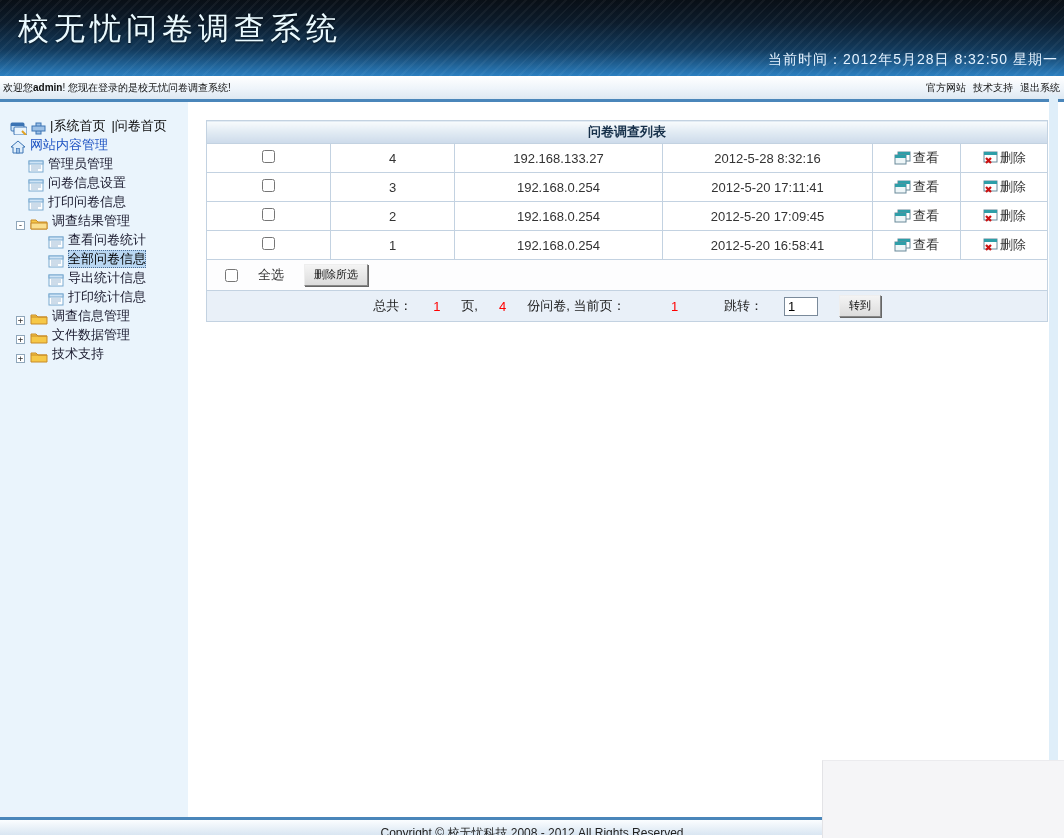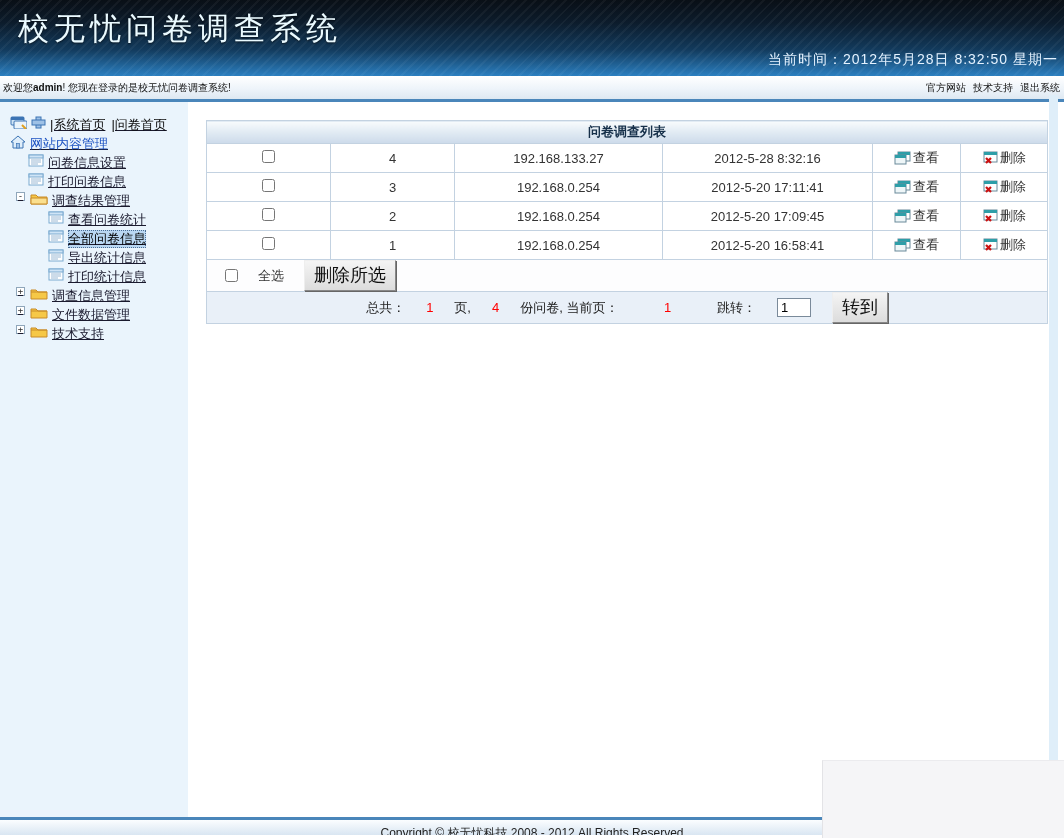--- a/index.html
+++ b/index.html
@@ -41,21 +41,21 @@
   
   .content { display:flex; height:715px; }
   .sidebar { width:188px; background:#eaf4fc; padding:14px 0 0 0; flex:none; }
   .main { flex:1; background:#fff; padding:18px 0 0 18px; position:relative; }
 
   
   .right-strip { position:absolute; right:6px; top:95px; width:9px; height:665px; background:#dfeef9; z-index:1; }
 
   
   .tree { font-size:13px; color:#1a1a2e; }
-  .tree-row { display:flex; align-items:flex-start; height:19px; white-space:nowrap;text-decoration:underline; }
+  .tree-row { display:flex; align-items:flex-end; height:19px; white-space:nowrap; }
   .tree-row .lbl { cursor:pointer; }
   .ic { display:inline-block; flex:none; margin-right:4px; line-height:0; }
   .pl10{ padding-left:10px; } .pl16{ padding-left:16px; } .pl28{ padding-left:28px; } .pl48{ padding-left:48px; }
   .root-lbl { color:#1d52c2; cursor:pointer; }
   .exp {
     width:9px; height:9px; flex:none; margin-right:5px; background:#fff;
     border:1px solid #8fa6ba; font-size:9px; line-height:7px; text-align:center;
     color:#333; cursor:pointer; font-family:"DejaVu Sans Mono",monospace;
   }
   .sel {
@@ -73,21 +73,21 @@
     border:1px solid #aec2d4;
   }
   tr.head td { height:28px; background:#dfeaf5; color:#1c2c3c; }
   tr.head td.c1 { text-align:left; padding-left:14px; }
   tr.head td { text-align:center; }
   tr.data td { height:29px; text-align:center; background:#fff; }
   .op { cursor:pointer; display:inline-flex; align-items:center; gap:2px; color:#333; }
   tr.foot td { height:31px; background:#fdfdfe; padding-left:18px; }
   .foot-inner { display:flex; align-items:center; gap:20px; }
   .btn3d {
-    font-size:18px; color:#111; background:linear-gradient(180deg,#f4f4f4,#dcdcdc);
+    font-size:11px; color:#111; background:linear-gradient(180deg,#f4f4f4,#dcdcdc);
     border:1px solid #888; border-top-color:#eee; border-left-color:#eee;
     box-shadow:1px 1px 0 #666; padding:2px 9px 3px; cursor:pointer;
     font-family:"Liberation Sans",sans-serif;
   }
   tr.pager td { height:31px; background:#e9f0f8; text-align:center; }
   .pager-inner { display:inline-flex; align-items:center; gap:21px; font-size:13px; color:#222; }
   .red { color:#f00; }
   .jump-input {
     width:34px; height:19px; border:1px solid #7a8a9a; font-size:13px; padding-left:3px;
     font-family:"Liberation Sans",sans-serif;
@@ -153,20 +153,30 @@
         <div class="tree-row pl10">
           <span class="ic">
             <svg width="16" height="14">
                 <path d="M8 1 L15 7 L13 7 L13 13 L3 13 L3 7 L1 7 Z" fill="#dfeefb" stroke="#3c74b4"></path>
                 <rect x="6.5" y="8.5" width="3" height="4.5" fill="#9ec1e6" stroke="#3c74b4" stroke-width=".7"></rect>
               </svg>
           </span>
           <span class="lbl root-lbl">网站内容管理</span>
         </div>
 
+        <div class="tree-row pl28">
+          <span class="ic">
+            <svg width="16" height="13">
+                <rect x="1" y="1" width="14" height="11" fill="#fff" stroke="#7aaad0"></rect>
+                <rect x="1" y="1" width="14" height="3" fill="#cfe4f6" stroke="#7aaad0"></rect>
+                <path d="M3 6 h10 M3 8 h10 M3 10 h7" stroke="#9ab8d4"></path>
+              </svg>
+          </span>
+          <span class="lbl">管理员管理</span>
+        </div>
 
         <div class="tree-row pl28">
           <span class="ic">
             <svg width="16" height="13">
                 <rect x="1" y="1" width="14" height="11" fill="#fff" stroke="#7aaad0"></rect>
                 <rect x="1" y="1" width="14" height="3" fill="#cfe4f6" stroke="#7aaad0"></rect>
                 <path d="M3 6 h10 M3 8 h10 M3 10 h7" stroke="#9ab8d4"></path>
               </svg>
           </span>
           <span class="lbl">问卷信息设置</span>

